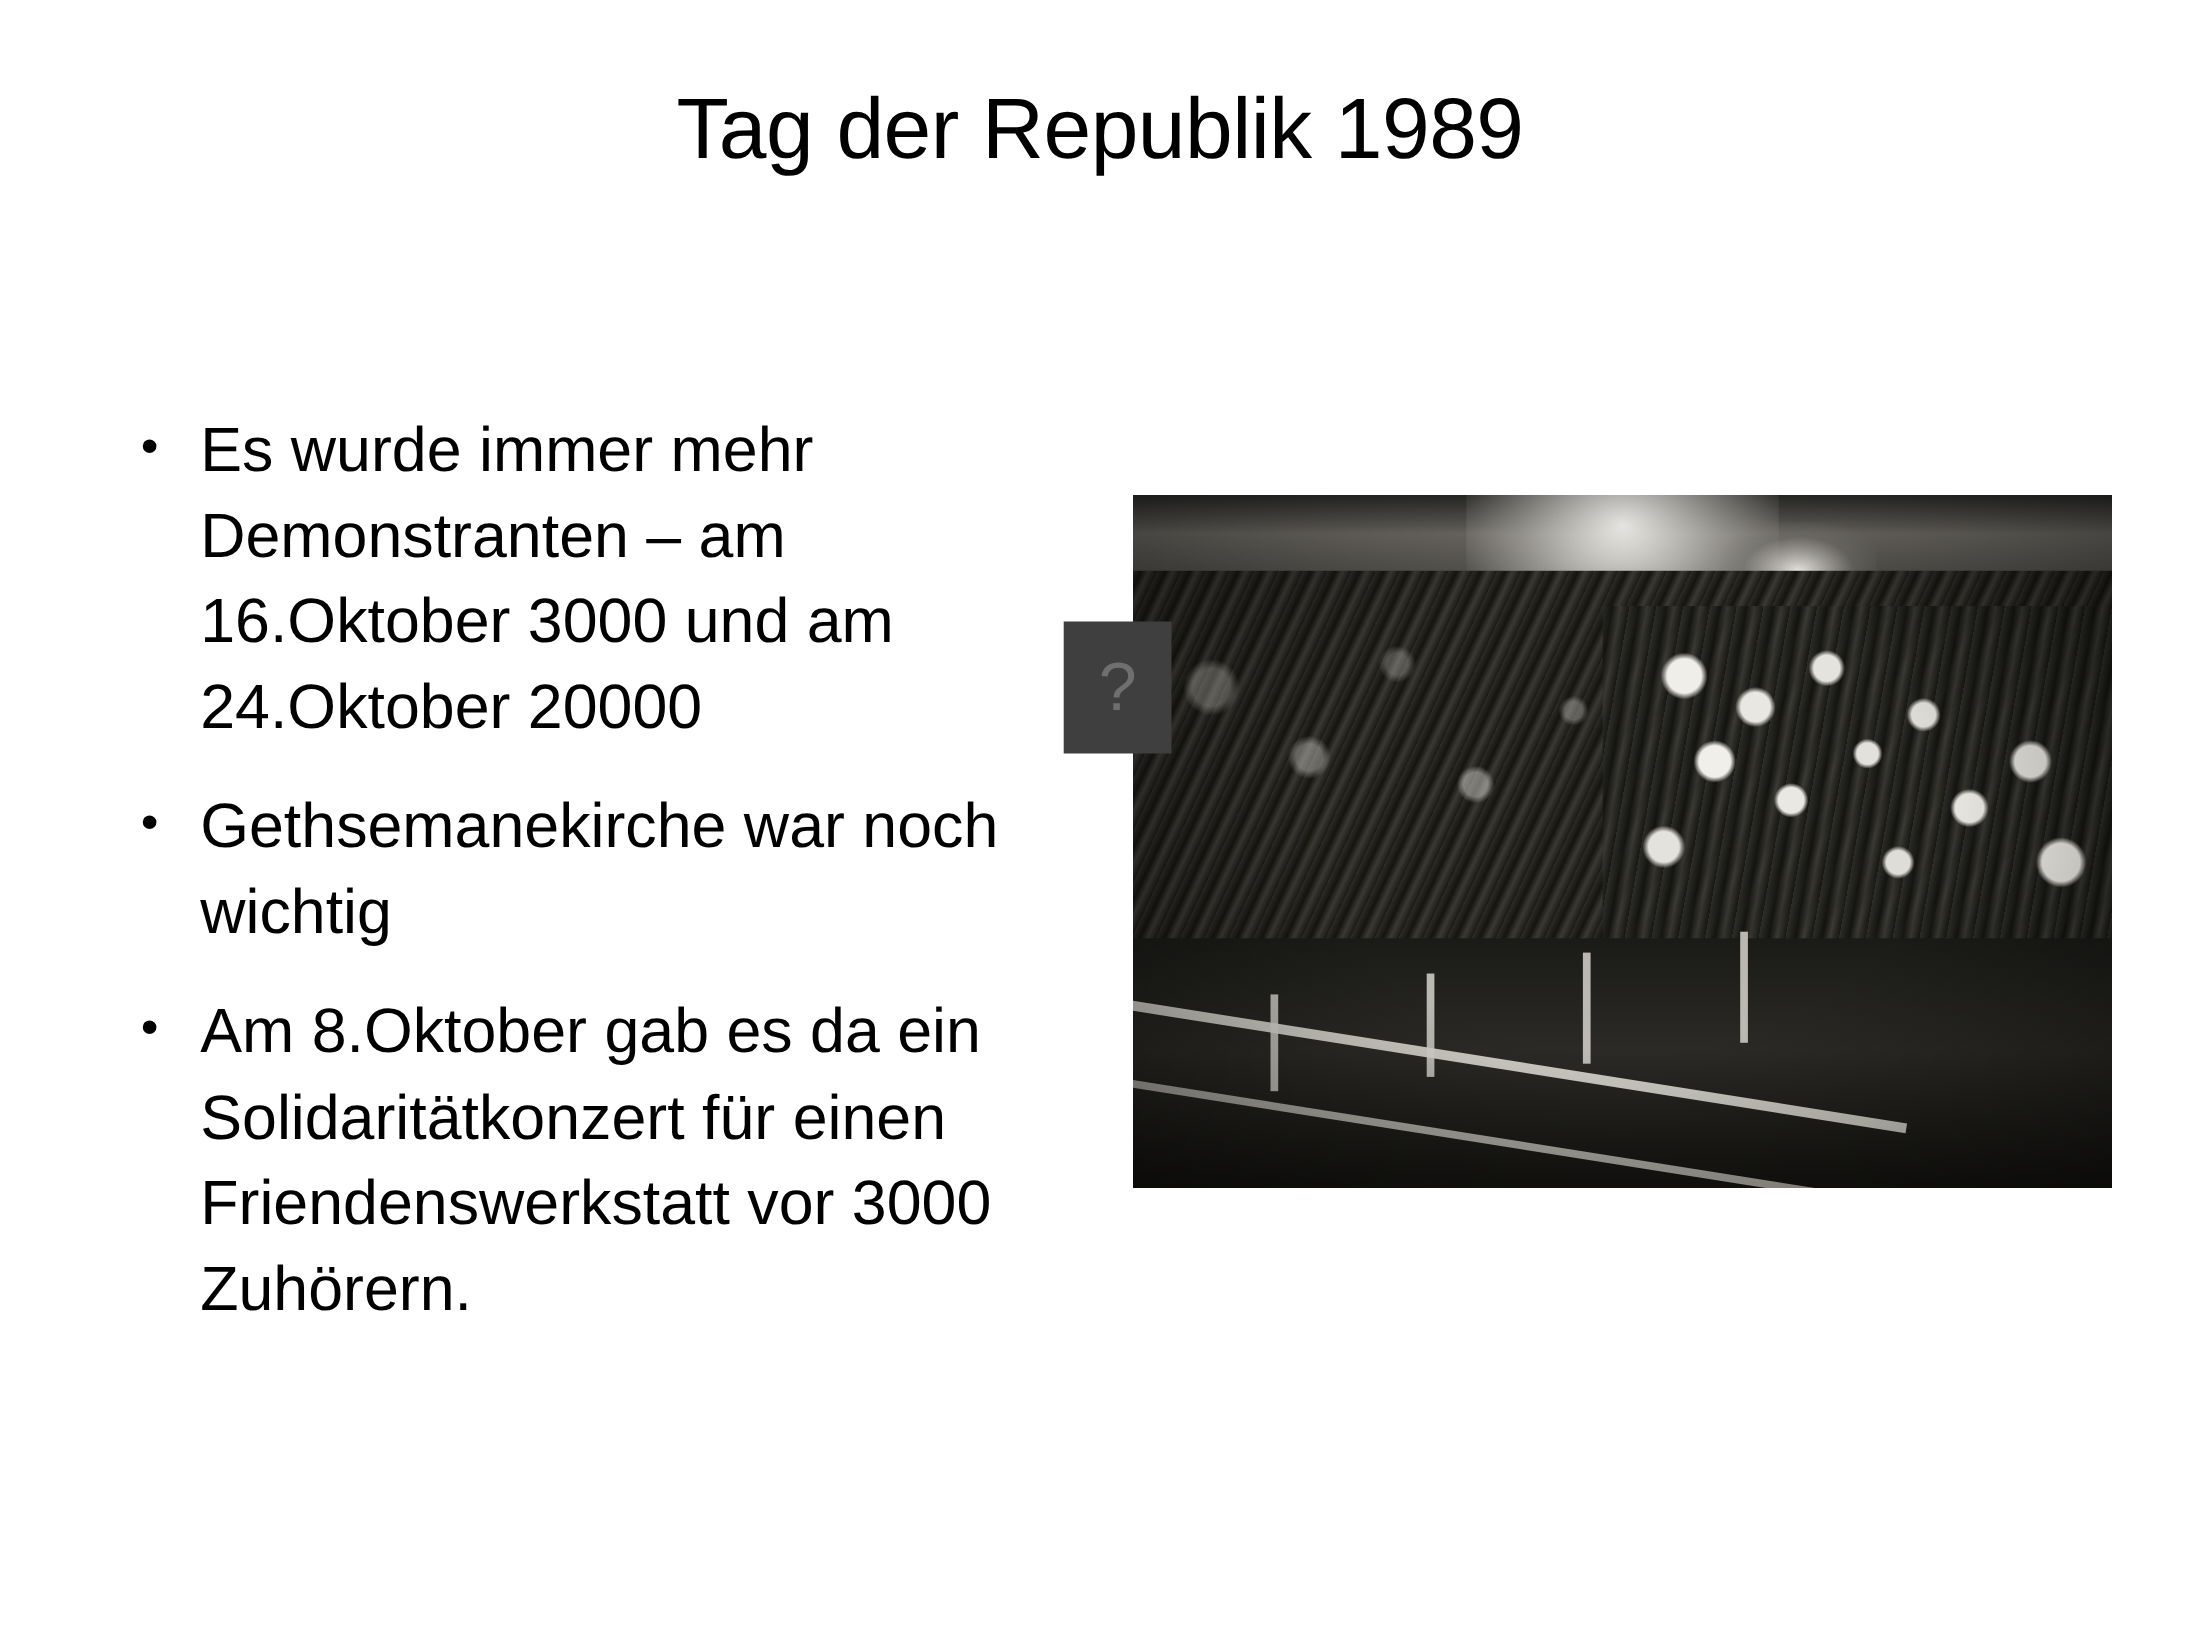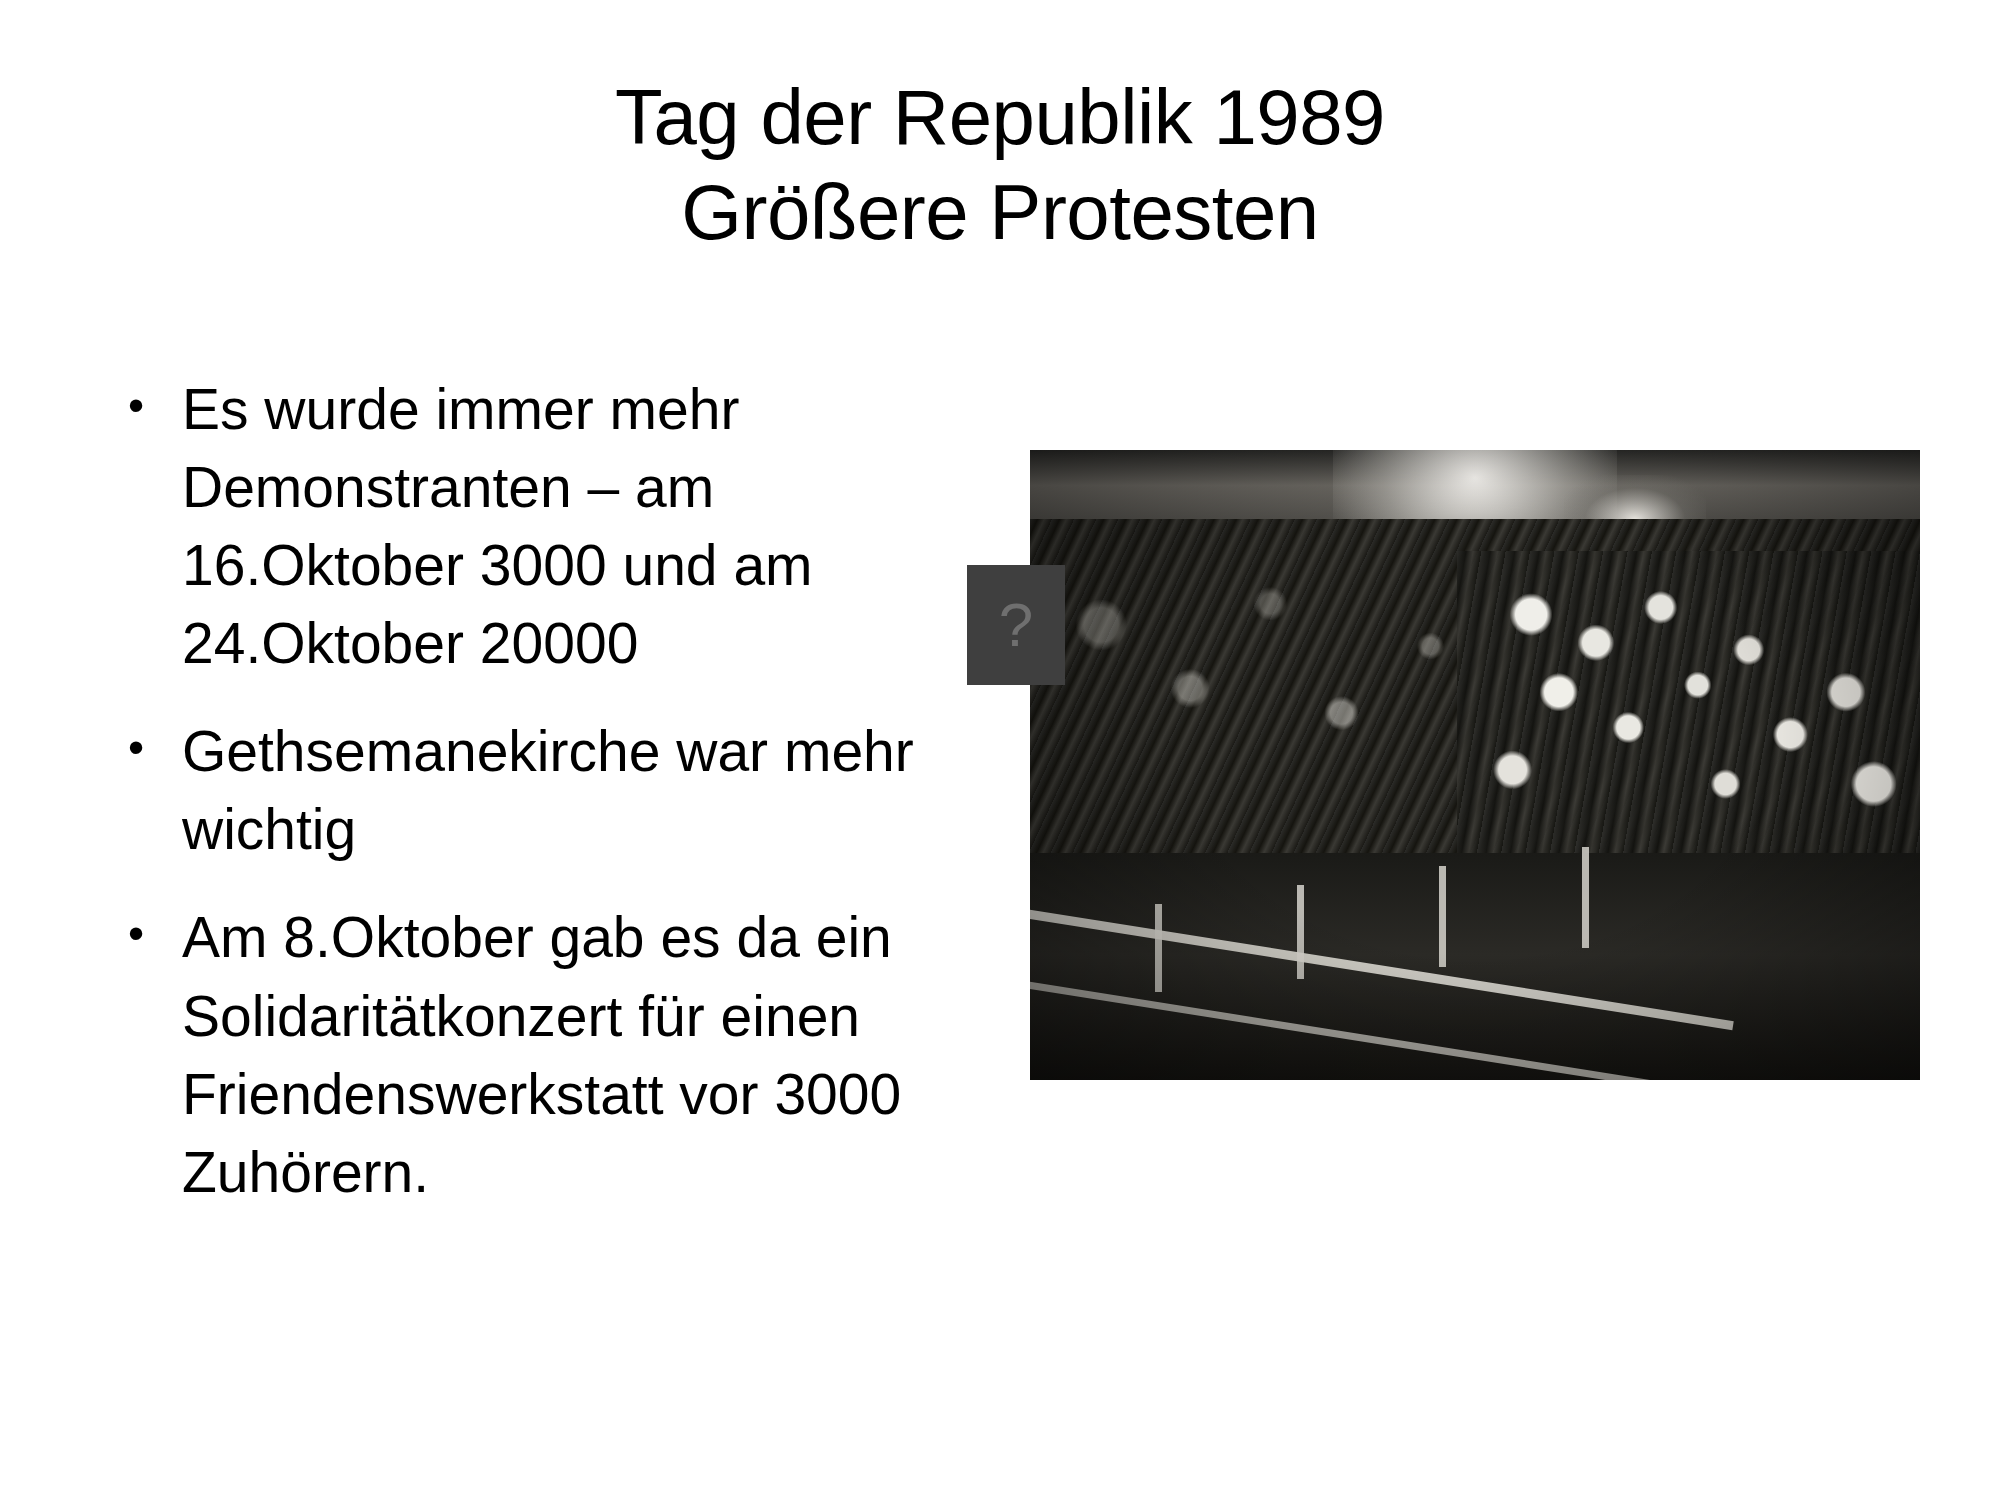--- a/index.html
+++ b/index.html
@@ -189,31 +189,30 @@
     text-align: center;
   }
 </style>
 </head>
 <body>
 
 <div class="slide">
 
   <div class="slide-title">
     <span class="line">Tag der Republik 1989</span>
-    <span class="line">Größere Protesten</span>
   </div>
 
   <ul class="body-list">
     <li>
       <span class="bullet">•</span>
       <span>Es wurde immer mehr Demonstranten – am 16.Oktober 3000 und am 24.Oktober 20000</span>
     </li>
     <li>
       <span class="bullet">•</span>
-      <span>Gethsemanekirche war mehr wichtig</span>
+      <span>Gethsemanekirche war noch wichtig</span>
     </li>
     <li>
       <span class="bullet">•</span>
       <span>Am 8.Oktober gab es da ein Solidaritätkonzert für einen Friendenswerkstatt vor 3000 Zuhörern.</span>
     </li>
   </ul>
 
   <div class="image-block">
     <div class="photo">
       <div class="sky"></div>

